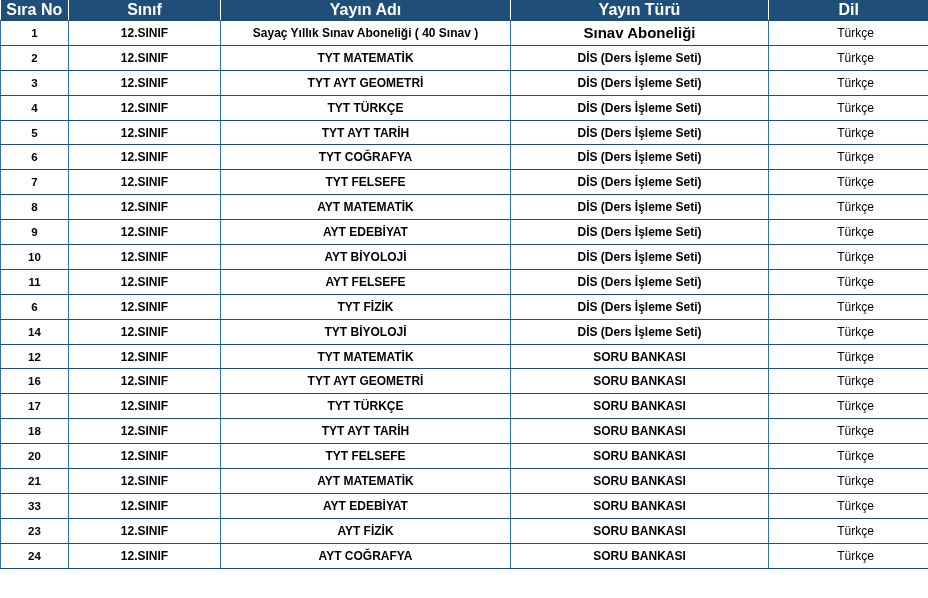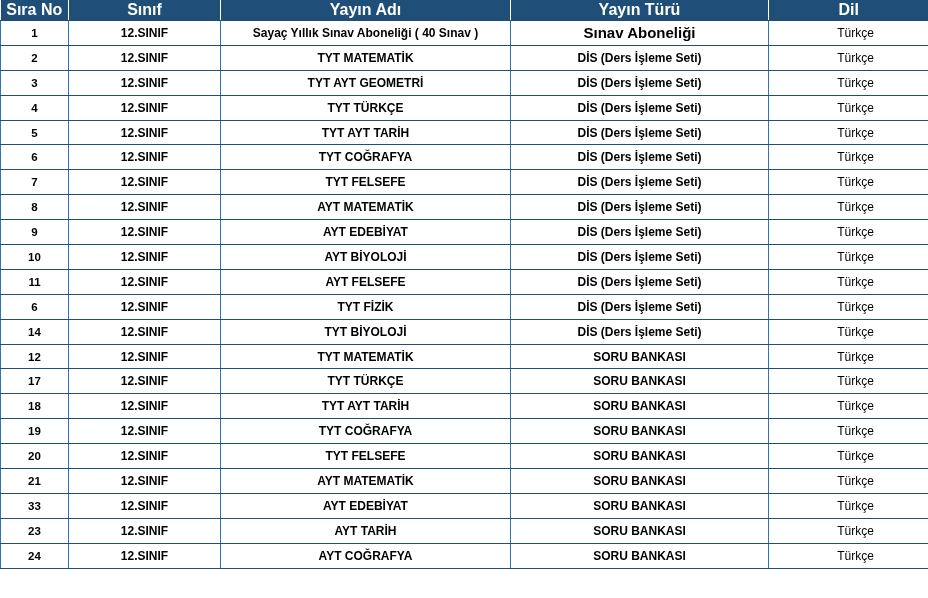--- a/index.html
+++ b/index.html
@@ -190,41 +190,41 @@
         <td class="col-lang">Türkçe</td>
       </tr>
       <tr>
         <td class="col-no">12</td>
         <td class="col-class">12.SINIF</td>
         <td class="col-name">TYT MATEMATİK</td>
         <td class="col-type">SORU BANKASI</td>
         <td class="col-lang">Türkçe</td>
       </tr>
       <tr>
+        <td class="col-no">16</td>
+        <td class="col-class">12.SINIF</td>
+        <td class="col-name">TYT AYT GEOMETRİ</td>
+        <td class="col-type">SORU BANKASI</td>
+        <td class="col-lang">Türkçe</td>
+      </tr>
+      <tr>
         <td class="col-no">17</td>
         <td class="col-class">12.SINIF</td>
         <td class="col-name">TYT TÜRKÇE</td>
         <td class="col-type">SORU BANKASI</td>
         <td class="col-lang">Türkçe</td>
       </tr>
       <tr>
         <td class="col-no">18</td>
         <td class="col-class">12.SINIF</td>
         <td class="col-name">TYT AYT TARİH</td>
         <td class="col-type">SORU BANKASI</td>
         <td class="col-lang">Türkçe</td>
       </tr>
       <tr>
-        <td class="col-no">19</td>
-        <td class="col-class">12.SINIF</td>
-        <td class="col-name">TYT COĞRAFYA</td>
-        <td class="col-type">SORU BANKASI</td>
-        <td class="col-lang">Türkçe</td>
-      </tr>
-      <tr>
         <td class="col-no">20</td>
         <td class="col-class">12.SINIF</td>
         <td class="col-name">TYT FELSEFE</td>
         <td class="col-type">SORU BANKASI</td>
         <td class="col-lang">Türkçe</td>
       </tr>
       <tr>
         <td class="col-no">21</td>
         <td class="col-class">12.SINIF</td>
         <td class="col-name">AYT MATEMATİK</td>
@@ -234,21 +234,21 @@
       <tr>
         <td class="col-no">33</td>
         <td class="col-class">12.SINIF</td>
         <td class="col-name">AYT EDEBİYAT</td>
         <td class="col-type">SORU BANKASI</td>
         <td class="col-lang">Türkçe</td>
       </tr>
       <tr>
         <td class="col-no">23</td>
         <td class="col-class">12.SINIF</td>
-        <td class="col-name">AYT TARİH</td>
+        <td class="col-name">AYT FİZİK</td>
         <td class="col-type">SORU BANKASI</td>
         <td class="col-lang">Türkçe</td>
       </tr>
       <tr>
         <td class="col-no">24</td>
         <td class="col-class">12.SINIF</td>
         <td class="col-name">AYT COĞRAFYA</td>
         <td class="col-type">SORU BANKASI</td>
         <td class="col-lang">Türkçe</td>
       </tr>

